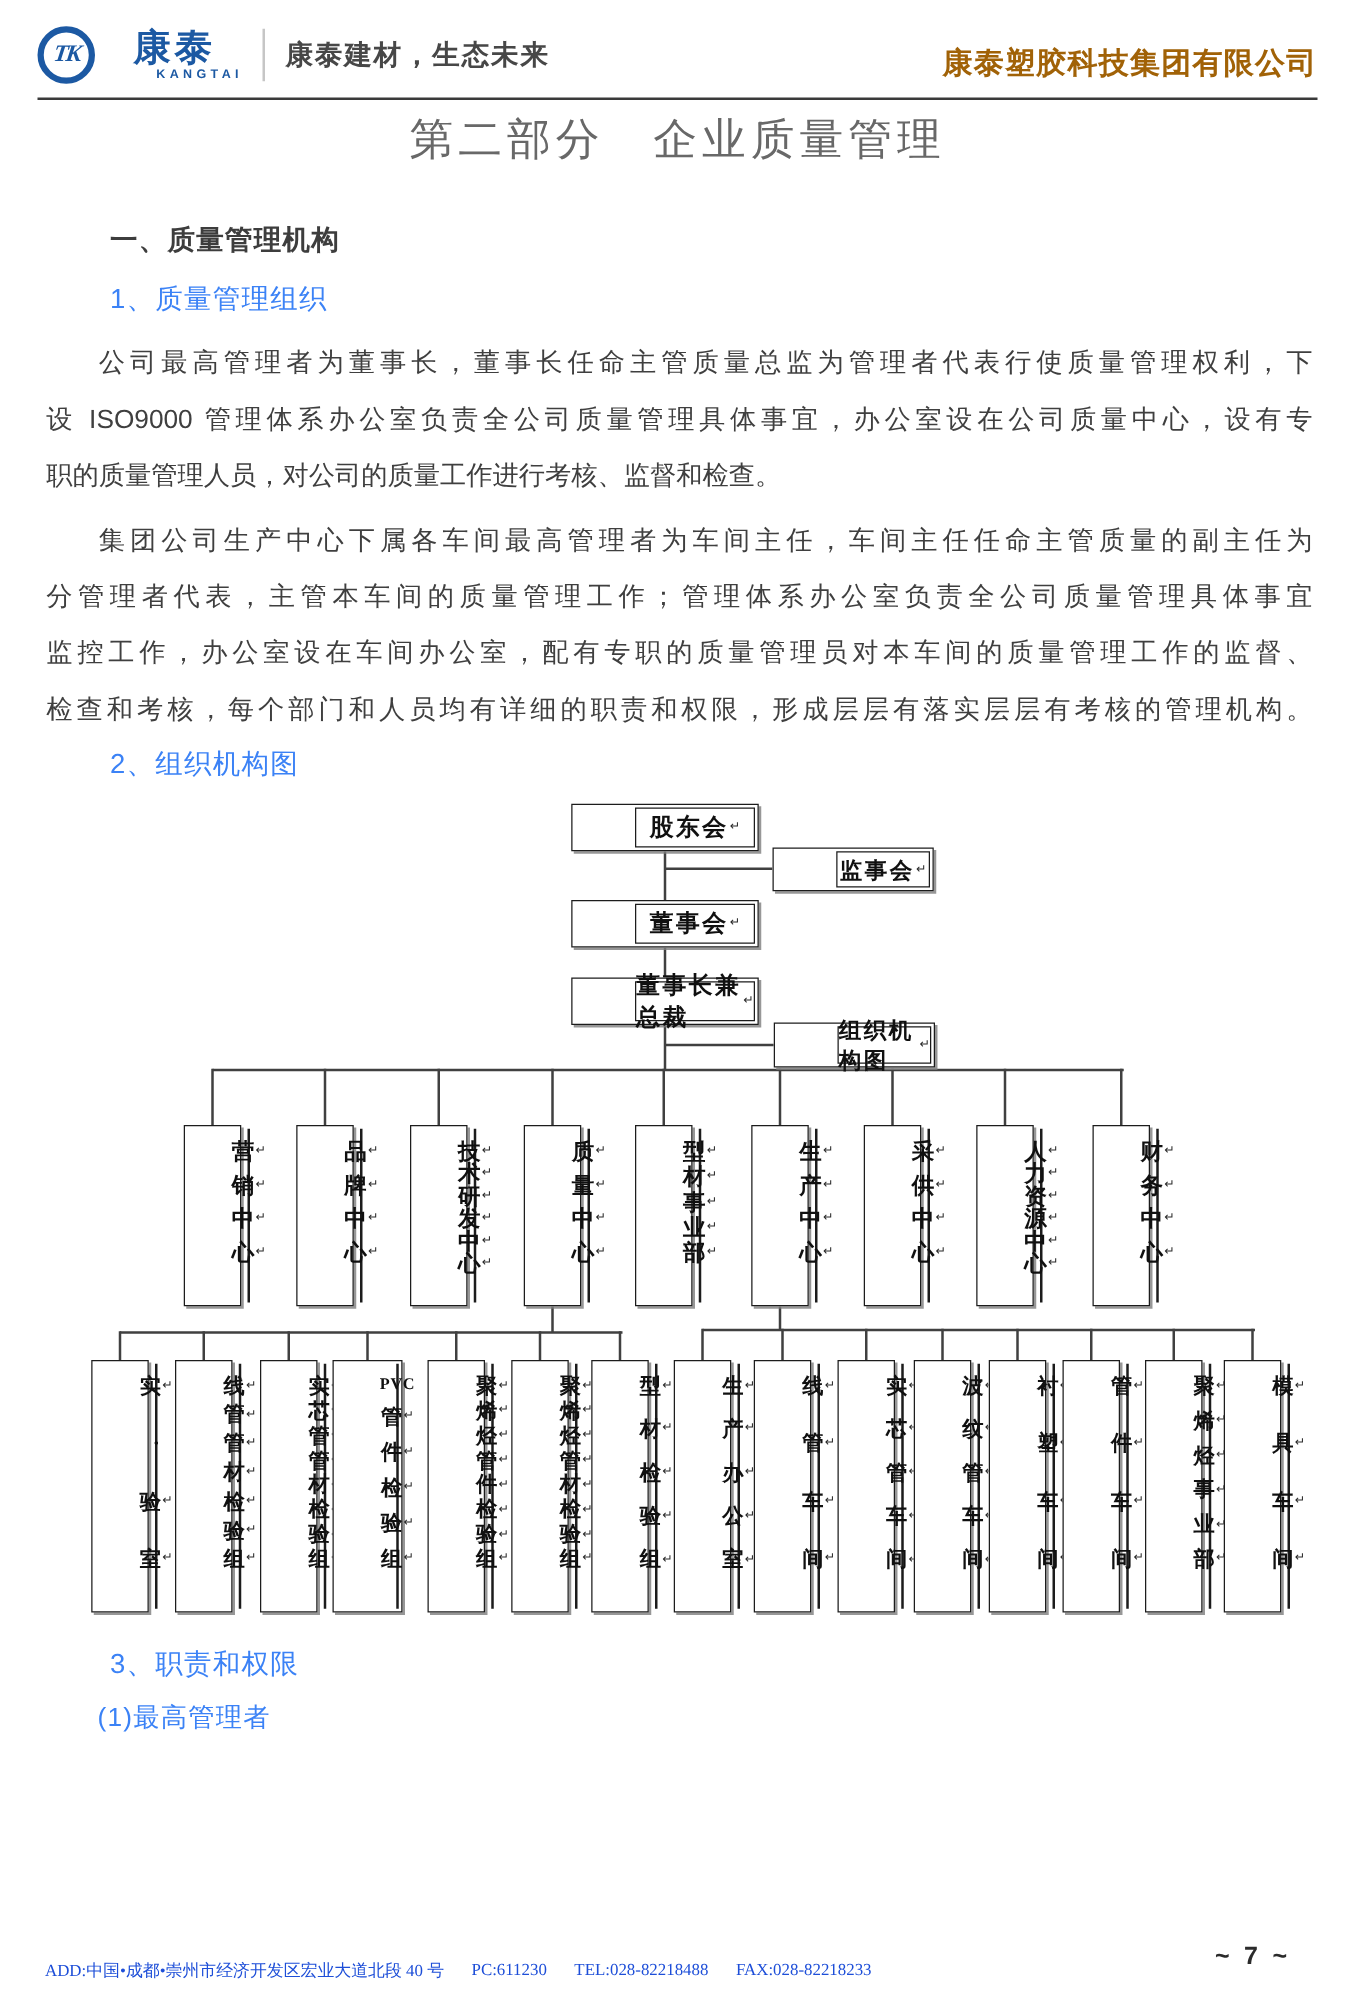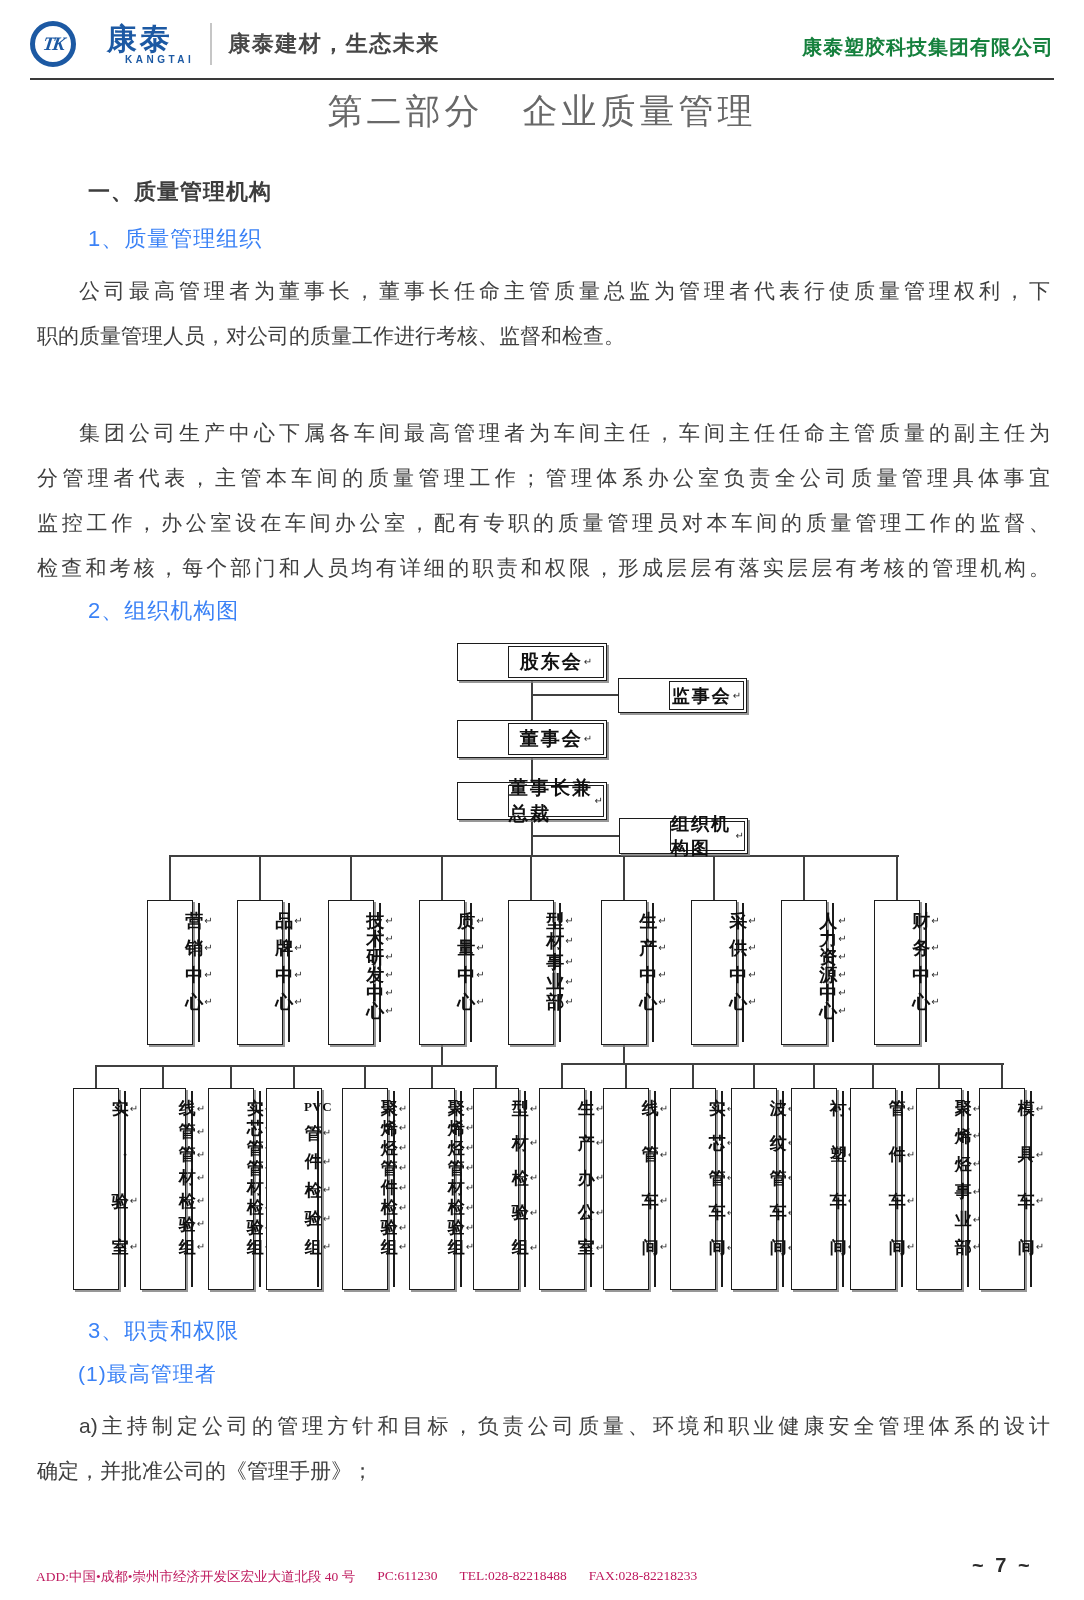--- a/index.html
+++ b/index.html
@@ -9,21 +9,21 @@
   #hdr{position:absolute;left:30px;top:14px;right:30px;height:60px;display:flex;align-items:center;}
   .logo-ring{width:46px;height:46px;border:5px solid #1c59a3;border-radius:50%;box-sizing:border-box;
              display:flex;align-items:center;justify-content:center;background:#fff;flex:none;}
   .logo-tk{font-style:italic;font-weight:bold;font-size:19px;color:#1c59a3;letter-spacing:-2px;
            transform:skewX(-8deg);font-family:"Liberation Serif",serif;}
   .logo-cnwrap{margin-left:9px;text-align:center;flex:none;}
   .logo-cn{font-size:30px;font-weight:bold;color:#1c59a3;letter-spacing:3px;line-height:30px;}
   .logo-en{font-size:10px;font-weight:bold;color:#1c59a3;letter-spacing:3.5px;line-height:11px;margin-left:40px;}
   .hdr-div{width:2px;height:42px;background:#c6c6c6;margin:0 16px;flex:none;}
   .tagline{font-size:22px;font-weight:600;color:#474747;letter-spacing:1.5px;white-space:nowrap;}
-  .company{position:absolute;right:0;top:20px;font-size:20px;font-weight:bold;color:#15803d;letter-spacing:1px;}
+  .company{position:absolute;right:0;top:20px;font-size:24px;font-weight:bold;color:#a16207;letter-spacing:1px;}
   #rule{position:absolute;left:30px;right:30px;top:78px;height:2px;background:#3a3a3a;}
   
   #title{position:absolute;left:0;right:0;top:88px;text-align:center;font-size:35px;color:#686868;
          letter-spacing:4px;font-weight:500;}
   .h-bold{position:absolute;left:88px;top:177px;font-size:22px;font-weight:bold;color:#3d3d3d;letter-spacing:1px;}
   .h-plain{position:absolute;left:88px;font-size:22px;color:#3b82f6;letter-spacing:1px;}
   
   .para{position:absolute;left:37px;width:1013px;font-size:21px;color:#3f3f3f;}
   .bline{height:45px;line-height:45px;white-space:nowrap;}
   .bline.j{white-space:normal;text-align:justify;text-align-last:justify;}
@@ -37,21 +37,21 @@
            justify-content:center;font-family:"Liberation Serif",serif;font-weight:bold;color:#101010;margin-left:48px;}
   .obox-v .obox-in{flex-direction:column;justify-content:space-between;padding:8px 0 30px;box-sizing:border-box;}
   .vrow{display:flex;align-items:center;line-height:1;}
   .vchar{font-size:17px;}
   .centers .vchar{font-size:18px;}
   .vpvc{font-size:13px;letter-spacing:.5px;}
   .mark{font-size:10px;font-weight:normal;margin-left:1px;color:#2a2a2a;line-height:1;}
   .hlbl{letter-spacing:2px;}
   
   #foot{position:absolute;left:36px;top:1568px;display:flex;gap:22px;white-space:nowrap;
-        font-family:"Liberation Serif",serif;font-size:13.5px;color:#be185d;}
+        font-family:"Liberation Serif",serif;font-size:13.5px;color:#1d4ed8;}
   #pagenum{position:absolute;left:972px;top:1554px;font-size:20px;font-weight:600;color:#2b2b2b;letter-spacing:3px;}
 </style>
 </head>
 <body>
 
 <div class="page">
 
   <div id="hdr">
     <div class="logo-ring">
       <span class="logo-tk">TK</span>
@@ -66,20 +66,21 @@
   </div>
   <div id="rule"></div>
 
   <div id="title">第二部分　企业质量管理</div>
 
   <div class="h-bold">一、质量管理机构</div>
   <div class="h-plain" style="top:224px;">1、质量管理组织</div>
 
   <div id="para1" class="para" style="top:268px;">
       <div class="bline j ind">公司最高管理者为董事长，董事长任命主管质量总监为管理者代表行使质量管理权利，下</div>
+      <div class="bline j">设 ISO9000 管理体系办公室负责全公司质量管理具体事宜，办公室设在公司质量中心，设有专</div>
       <div class="bline">职的质量管理人员，对公司的质量工作进行考核、监督和检查。</div>
     </div>
   <div id="para2" class="para" style="top:410px;">
       <div class="bline j ind">集团公司生产中心下属各车间最高管理者为车间主任，车间主任任命主管质量的副主任为</div>
       <div class="bline j">分管理者代表，主管本车间的质量管理工作；管理体系办公室负责全公司质量管理具体事宜</div>
       <div class="bline j">监控工作，办公室设在车间办公室，配有专职的质量管理员对本车间的质量管理工作的监督、</div>
       <div class="bline j">检查和考核，每个部门和人员均有详细的职责和权限，形成层层有落实层层有考核的管理机构。</div>
     </div>
 
   <div class="h-plain" style="top:596px;">2、组织机构图</div>
@@ -736,24 +737,20 @@
           <div class="vrow">
             <span class="vchar">间</span>
             <span class="mark">↵</span>
           </div>
         </div>
       </div>
     </div>
 
   <div class="h-plain" style="top:1316px;">3、职责和权限</div>
   <div class="h-plain" style="left:78px;top:1360px;font-size:21px;">(1)最高管理者</div>
-  <div id="itema" class="para" style="top:1403px;">
-      <div class="bline j ind">a)主持制定公司的管理方针和目标，负责公司质量、环境和职业健康安全管理体系的设计</div>
-      <div class="bline">确定，并批准公司的《管理手册》；</div>
-    </div>
 
   <div id="foot">
     <span>ADD:中国•成都•崇州市经济开发区宏业大道北段 40 号</span>
     <span>PC:611230</span>
     <span>TEL:028-82218488</span>
     <span>FAX:028-82218233</span>
   </div>
   <div id="pagenum">~ 7 ~</div>
 
 </div>

